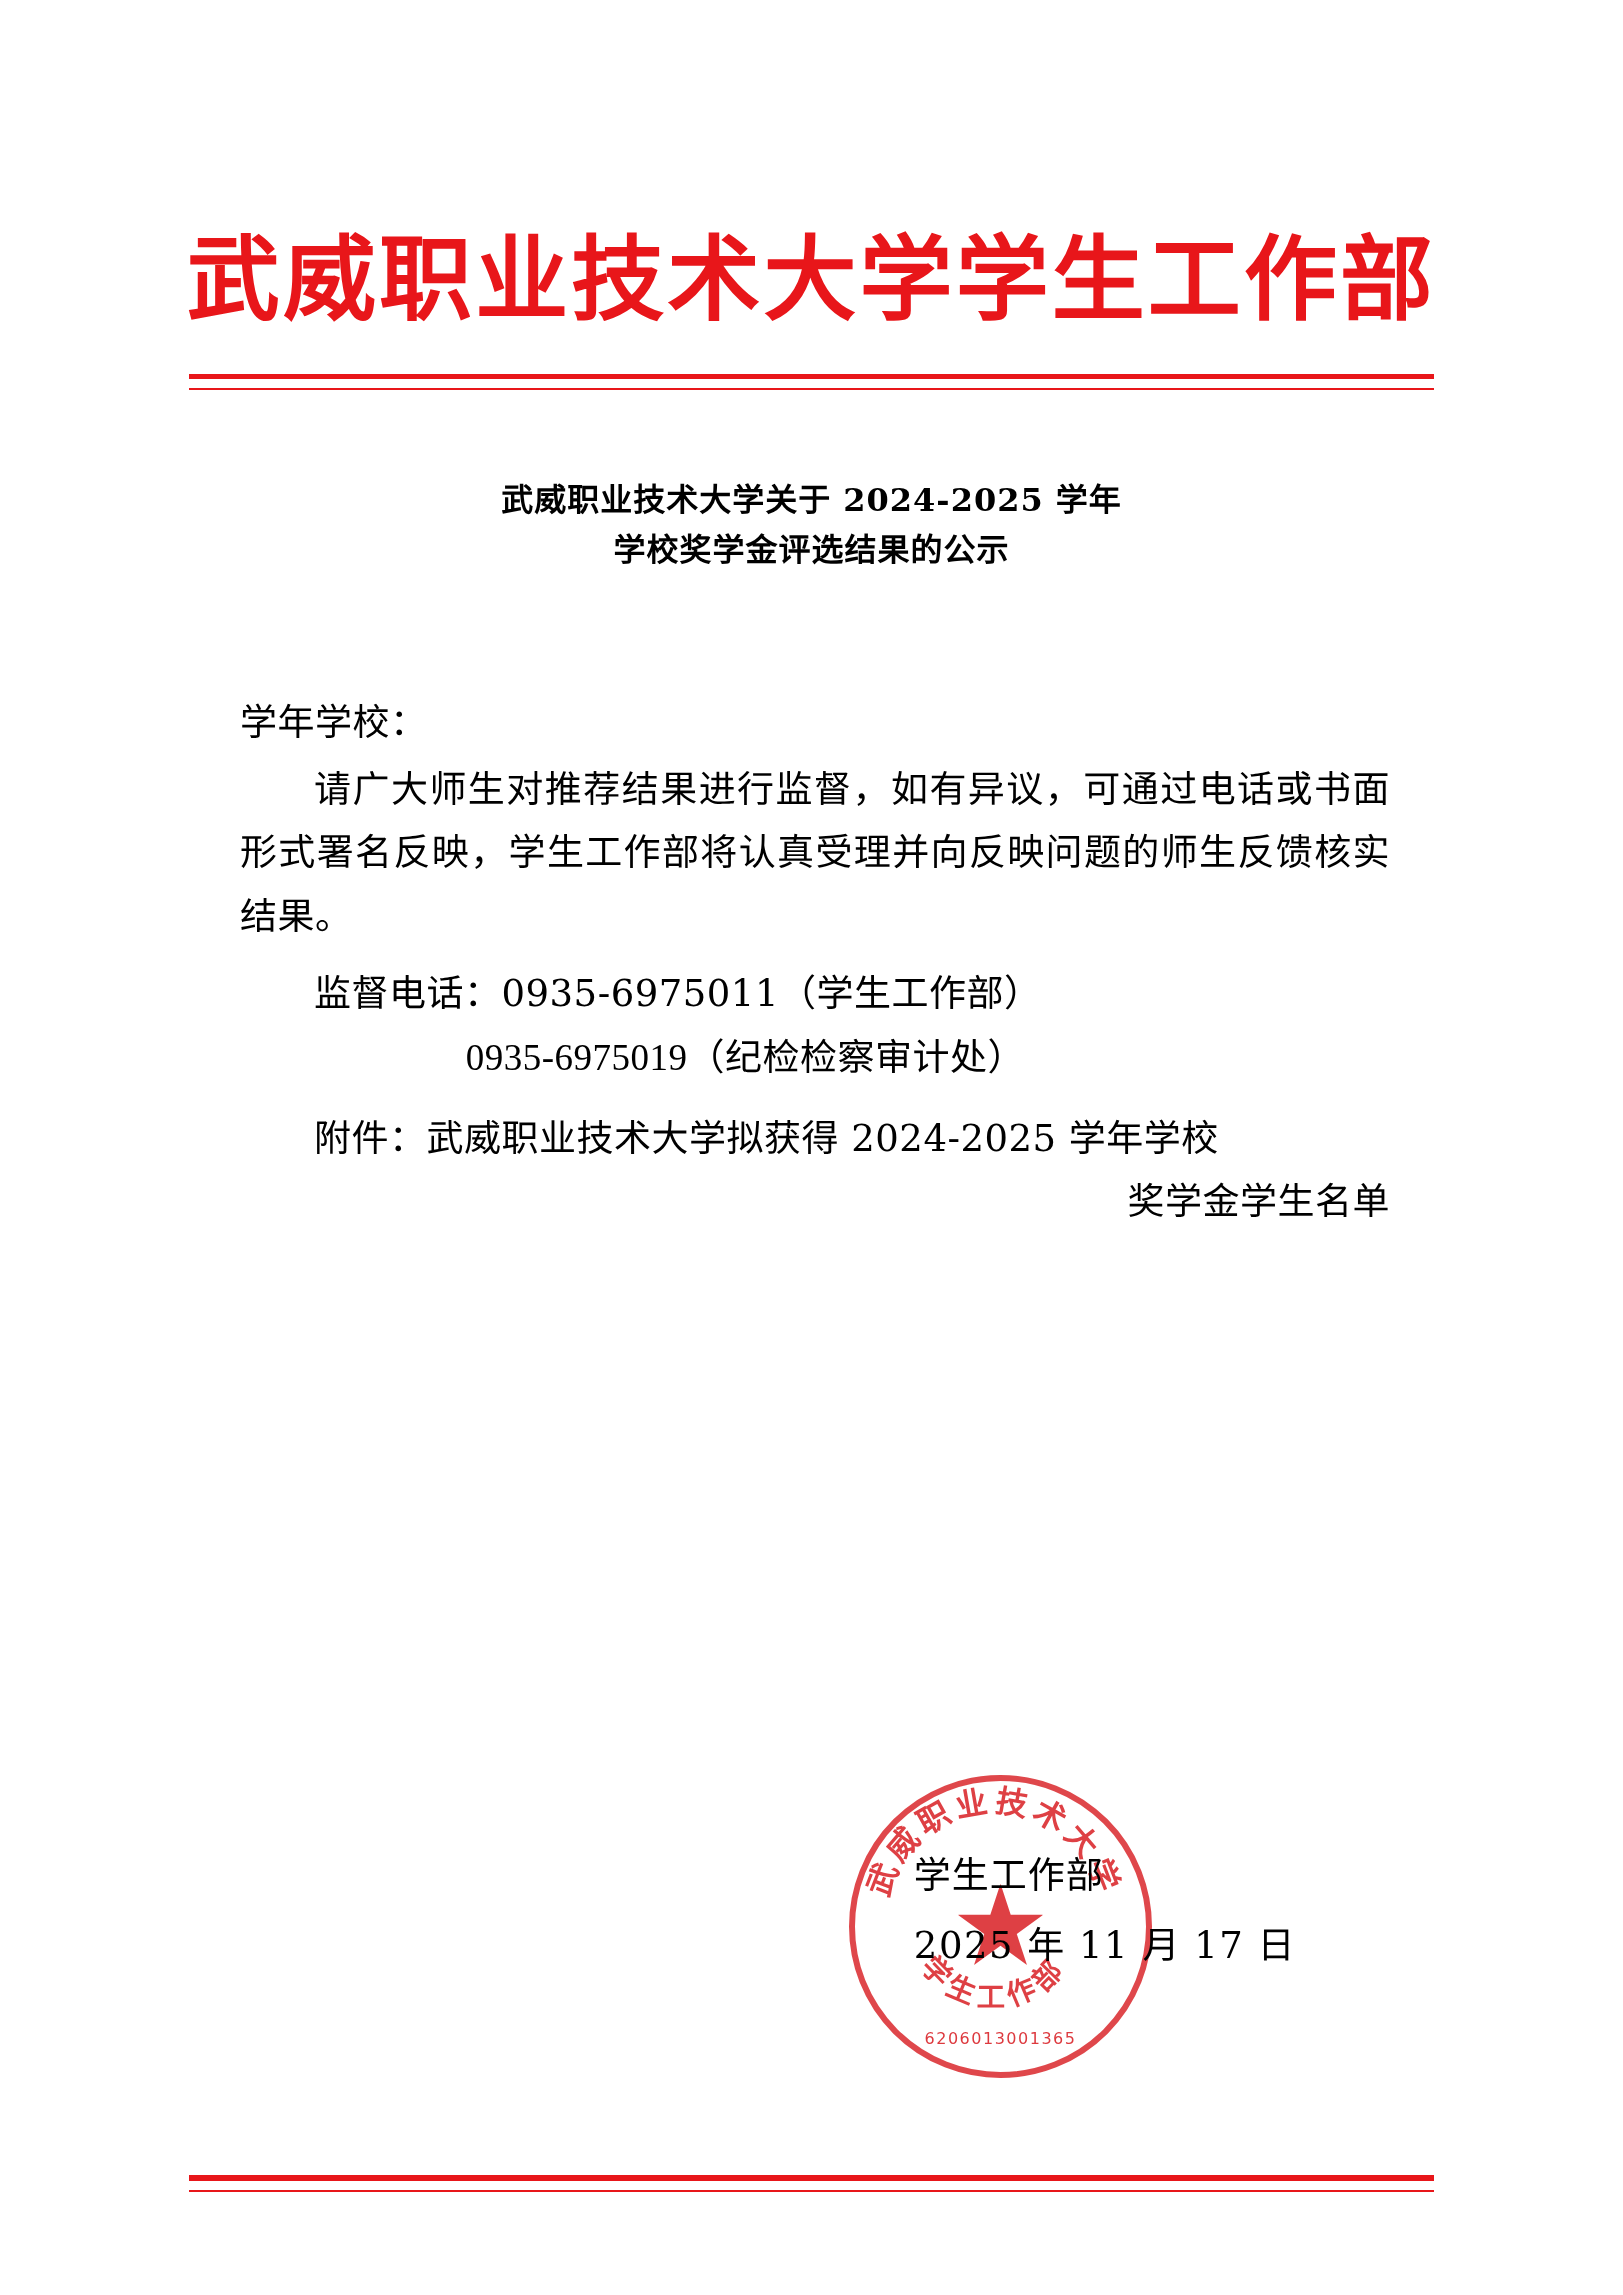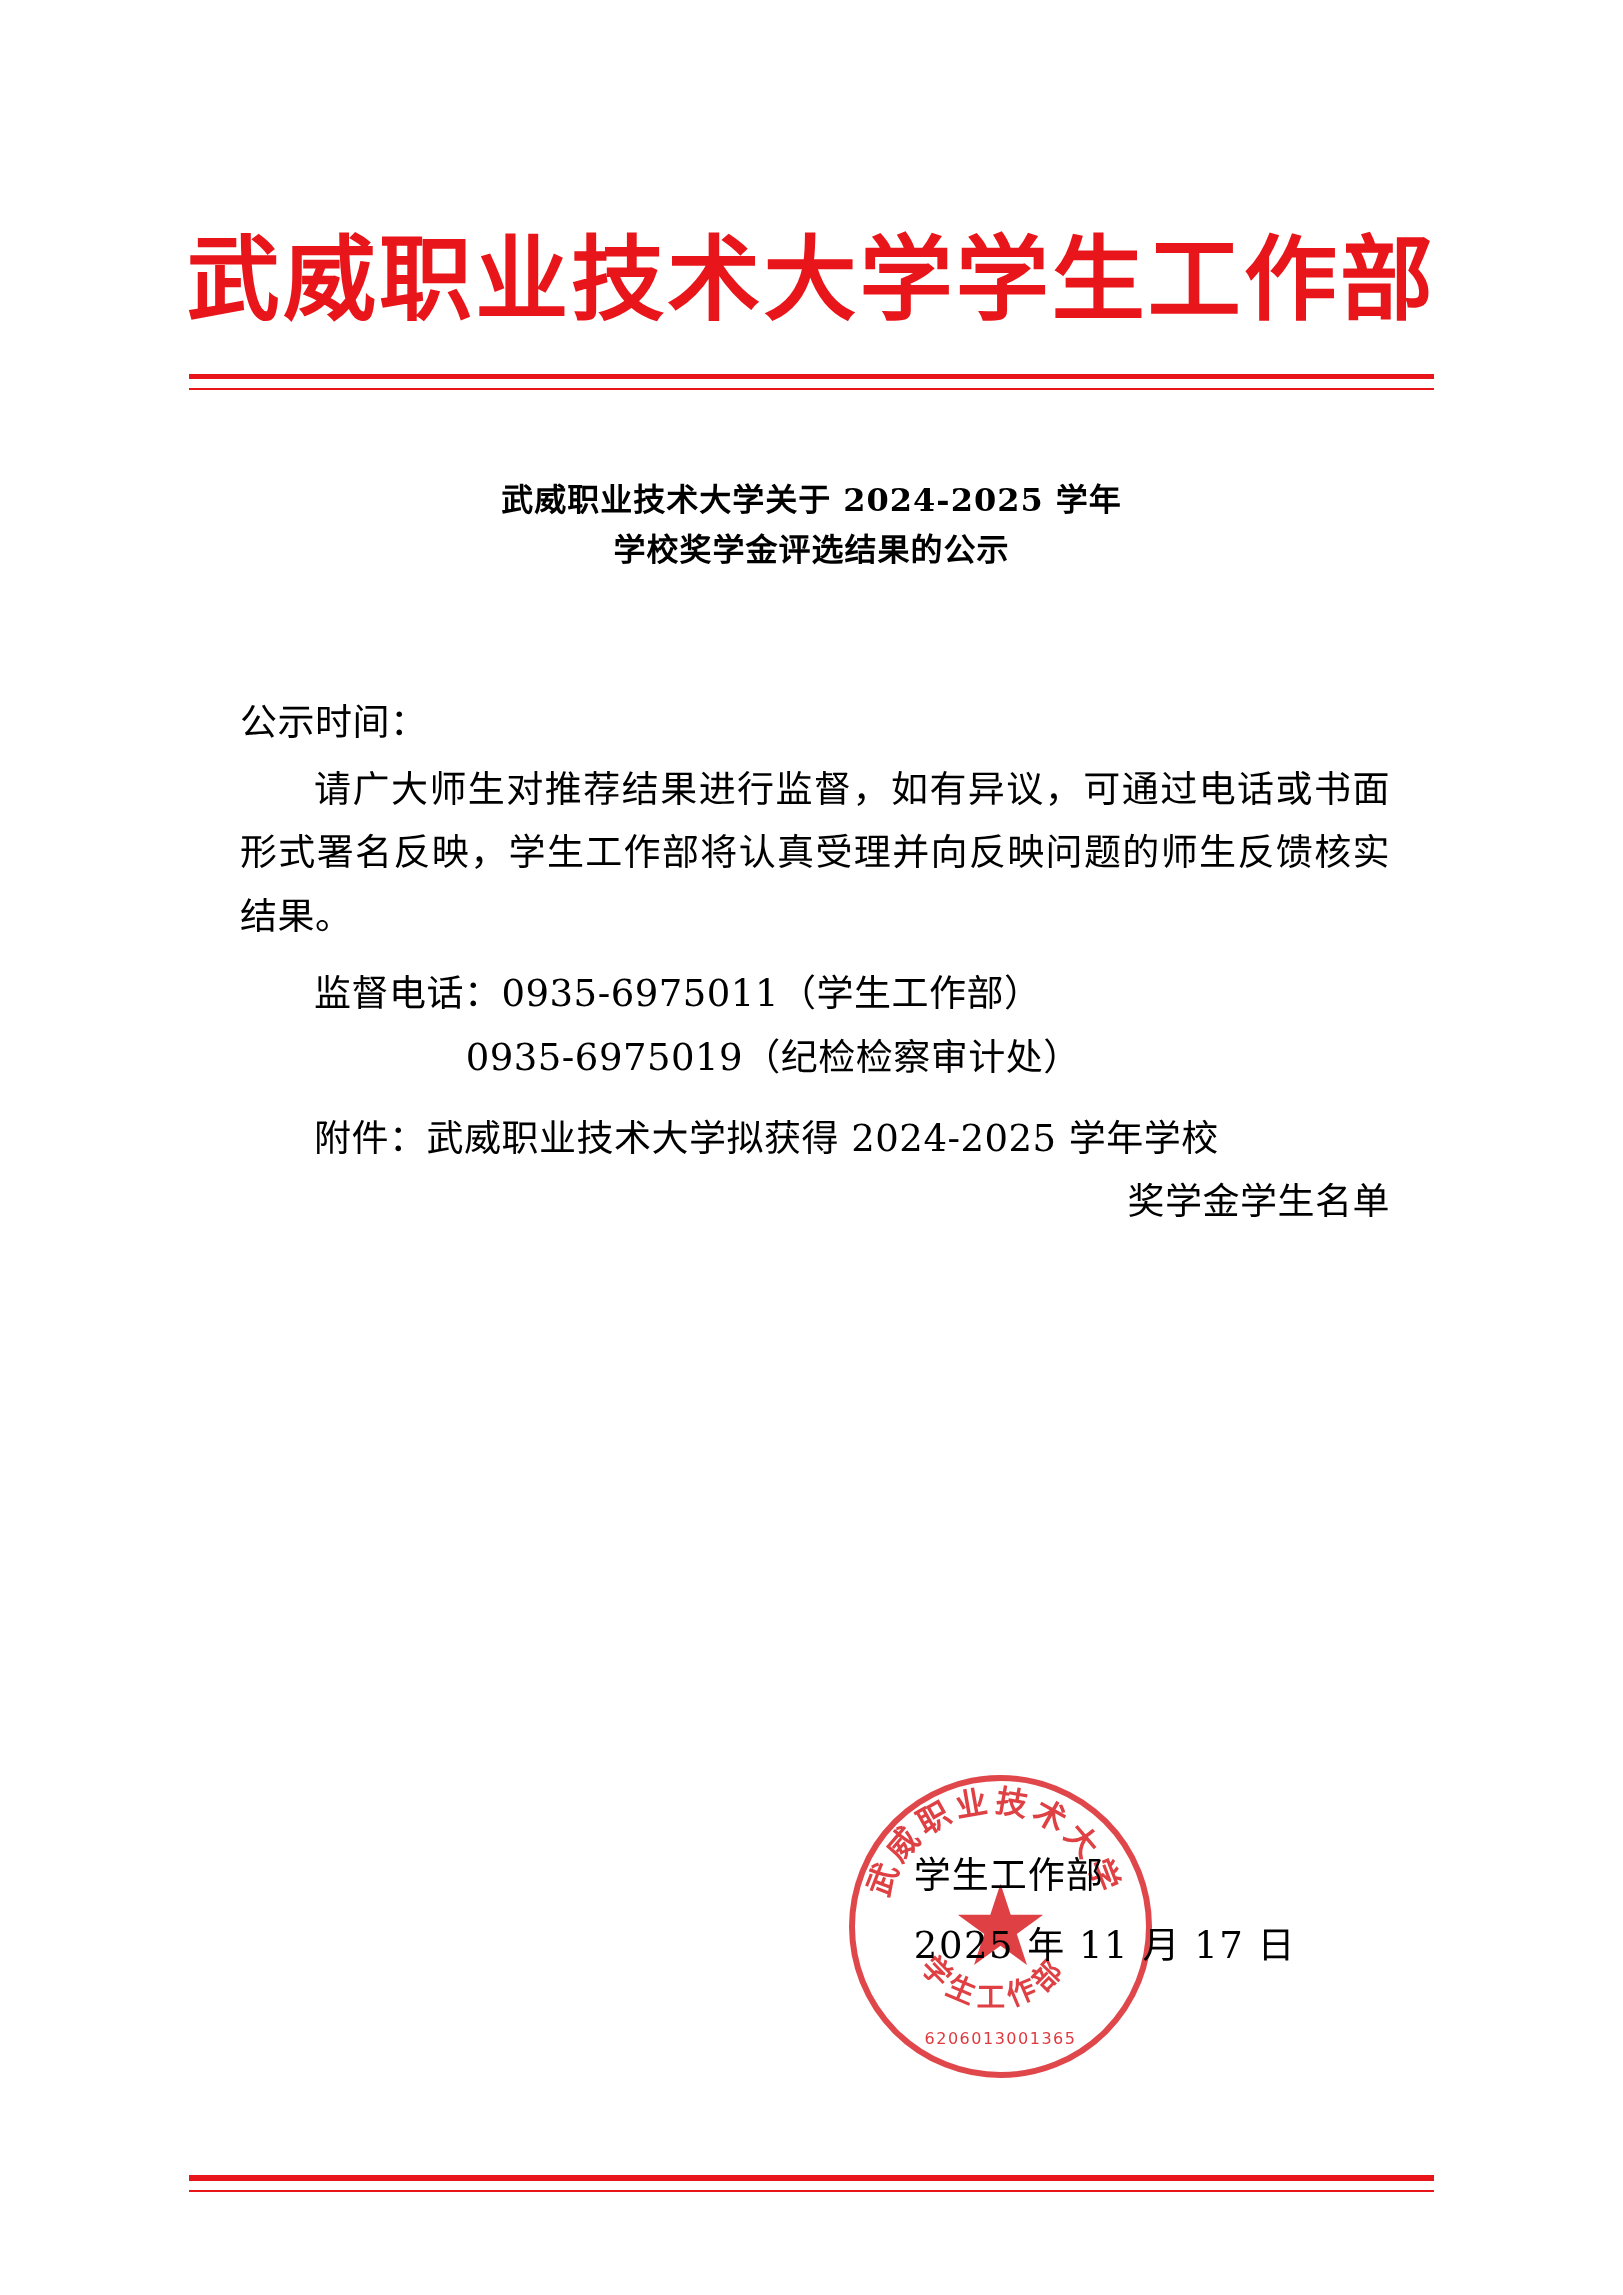--- a/index.html
+++ b/index.html
@@ -84,20 +84,21 @@
     text-indent: 2em;
     text-align: justify;
     text-justify: inter-ideograph;
   }
   .info-line {
     margin: 0;
     text-indent: 2em;
   }
   .info-line.indent-deep {
     text-indent: 6.1em;
+    font-family: Liberation Serif, serif;
   }
   .attach {
     margin: 17.4px 0 0 0;
     text-indent: 2em;
     text-align: justify;
   }
   .attach-cont {
     margin: 0;
     text-indent: 4em;
     text-align: right;
@@ -181,21 +182,21 @@
   </div>
   <div class="masthead-rule"></div>
   <div class="masthead-rule thin"></div>
 
   <div class="doc-title">
     <div>武威职业技术大学关于 2024-2025 学年</div>
     <div>学校奖学金评选结果的公示</div>
   </div>
 
   <div class="body-wrap">
-    <p class="salutation">公示时间：</p>
+    <p class="salutation">学年学校：</p>
     <p class="para">请广大师生对推荐结果进行监督，如有异议，可通过电话或书面形式署名反映，学生工作部将认真受理并向反映问题的师生反馈核实结果。</p>
     <div class="gap-sm"></div>
     <p class="info-line">监督电话：0935-6975011（学生工作部）</p>
     <p class="info-line indent-deep">0935-6975019（纪检检察审计处）</p>
     <p class="attach">附件：武威职业技术大学拟获得 2024-2025 学年学校</p>
     <p class="attach-cont">奖学金学生名单</p>
   </div>
 
   <div class="seal">
     <div class="seal-inner">

